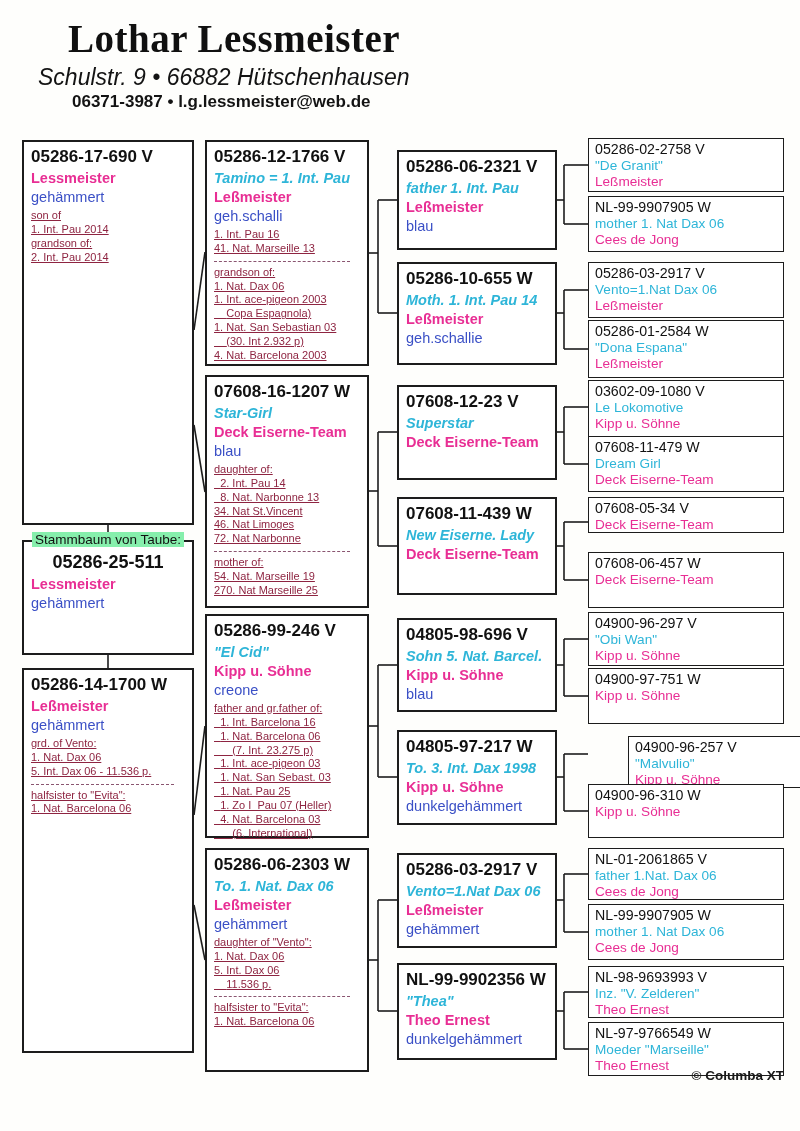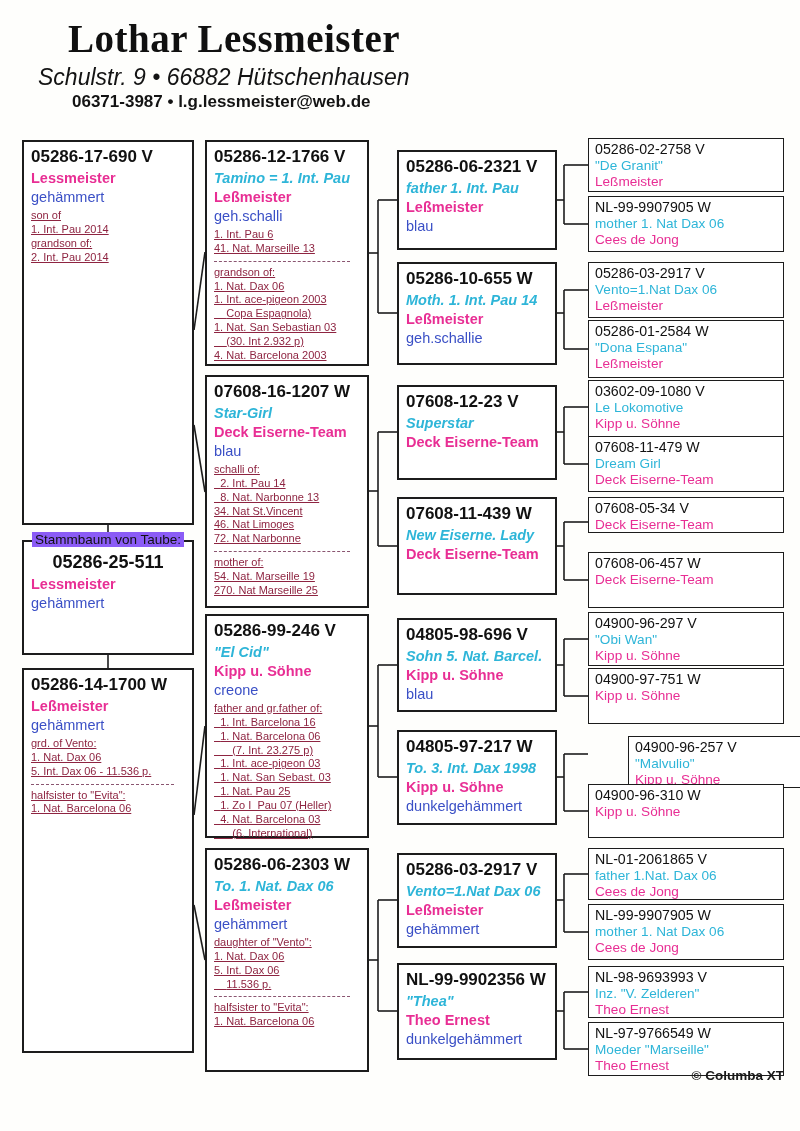--- a/index.html
+++ b/index.html
@@ -18,21 +18,21 @@
   .subject-box .ring{font-size:18px;margin-top:6px;text-align:center;}
   .pname{font-style:italic;font-weight:bold;font-size:14.5px;color:var(--cyan);margin:1px 0 2px;white-space:nowrap;}
   .breeder{font-weight:bold;font-size:14.5px;color:var(--magenta);margin:3px 0 2px;white-space:nowrap;}
   .pcolor{font-size:14.5px;color:var(--blue);margin:3px 0 2px;}
   .detail{font-size:11px;color:var(--maroon);line-height:1.26;white-space:pre-wrap;text-decoration:underline;}
   .detail.first{margin-top:4px;}
   .sep{width:93%;border-top:1.6px dashed #8a5570;margin:5px 0 4px;height:0;}
   .small .ring{font-weight:normal;font-size:14.2px;margin:0 0 1px;}
   .small .pname{font-style:normal;font-weight:normal;font-size:13.6px;margin:1px 0;}
   .small .breeder{font-weight:normal;font-size:13.6px;margin:1px 0;}
-  .legend{position:absolute;top:-10px;left:8px;background:#8b5cf6;padding:0 3px;
+  .legend{position:absolute;top:-10px;left:8px;background:#86efac;padding:0 3px;
           font-size:13.5px;color:#111;white-space:nowrap;z-index:3;}
   .copyright{position:absolute;left:652px;top:1068px;width:132px;text-align:right;
              font-size:13.5px;font-weight:bold;color:#1a1a1a;z-index:2;}
 </style>
 </head>
 <body>
 
 <div class="page">
 
   <svg class="connectors" width="800" height="1131" viewBox="0 0 800 1131">
@@ -123,37 +123,37 @@
       <div class="sep"></div>
       <div class="detail">halfsister to "Evita":</div>
       <div class="detail">1. Nat. Barcelona 06</div>
     </div>
 
   <div class="box" style="left:205px;top:140px;width:164px;height:226px;">
       <div class="ring">05286-12-1766 V</div>
       <div class="pname">Tamino = 1. Int. Pau</div>
       <div class="breeder">Leßmeister</div>
       <div class="pcolor">geh.schalli</div>
-      <div class="detail first">1. Int. Pau 6</div>
+      <div class="detail first">1. Int. Pau 16</div>
       <div class="detail">41. Nat. Marseille 13</div>
       <div class="sep"></div>
       <div class="detail">grandson of:</div>
       <div class="detail">1. Nat. Dax 06</div>
       <div class="detail">1. Int. ace-pigeon 2003</div>
       <div class="detail">    Copa Espagnola)</div>
       <div class="detail">1. Nat. San Sebastian 03</div>
       <div class="detail">    (30. Int 2.932 p)</div>
       <div class="detail">4. Nat. Barcelona 2003</div>
     </div>
   <div class="box" style="left:205px;top:375px;width:164px;height:233px;">
       <div class="ring">07608-16-1207 W</div>
       <div class="pname">Star-Girl</div>
       <div class="breeder">Deck Eiserne-Team</div>
       <div class="pcolor">blau</div>
-      <div class="detail first">schalli of:</div>
+      <div class="detail first">daughter of:</div>
       <div class="detail">  2. Int. Pau 14</div>
       <div class="detail">  8. Nat. Narbonne 13</div>
       <div class="detail">34. Nat St.Vincent</div>
       <div class="detail">46. Nat Limoges</div>
       <div class="detail">72. Nat Narbonne</div>
       <div class="sep"></div>
       <div class="detail">mother of:</div>
       <div class="detail">54. Nat. Marseille 19</div>
       <div class="detail">270. Nat Marseille 25</div>
     </div>

